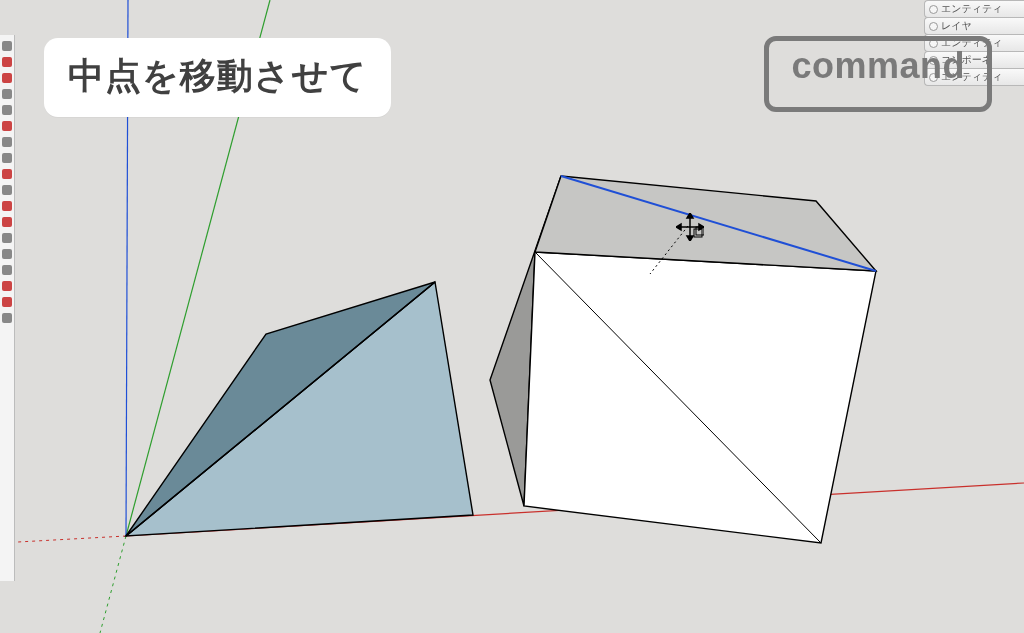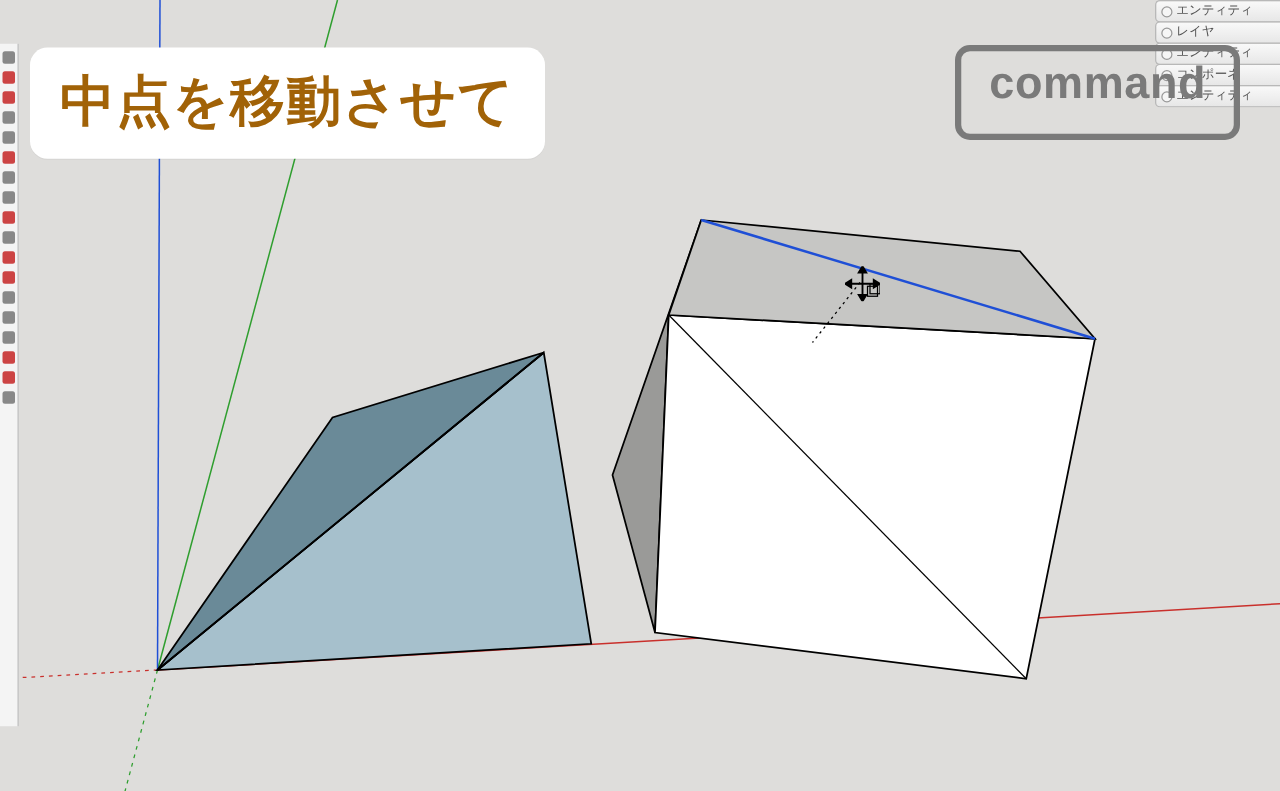--- a/index.html
+++ b/index.html
@@ -76,26 +76,26 @@
     width: 7px;
     height: 7px;
     border: 1px solid #999;
     border-radius: 50%;
     background: #f6f6f6;
   }
 
   
   .badge-left {
     position: absolute;
-    left: 24px;
+    left: 44px;
     top: 38px;
     background: #ffffff;
-    color: #a16207;
+    color: #404040;
     font-weight: 800;
-    font-size: 44px;
+    font-size: 36px;
     letter-spacing: 1px;
     padding: 14px 24px 16px 24px;
     border-radius: 14px;
     box-shadow: 0 1px 0 rgba(0,0,0,0.03);
   }
 
   .badge-right {
     position: absolute;
     right: 32px;
     top: 36px;

